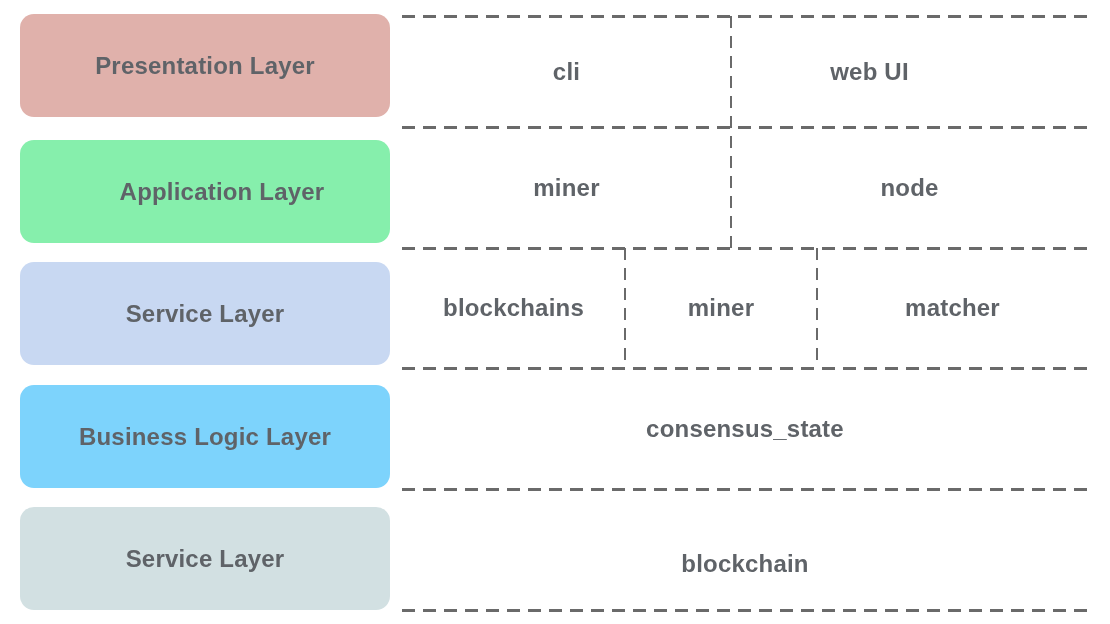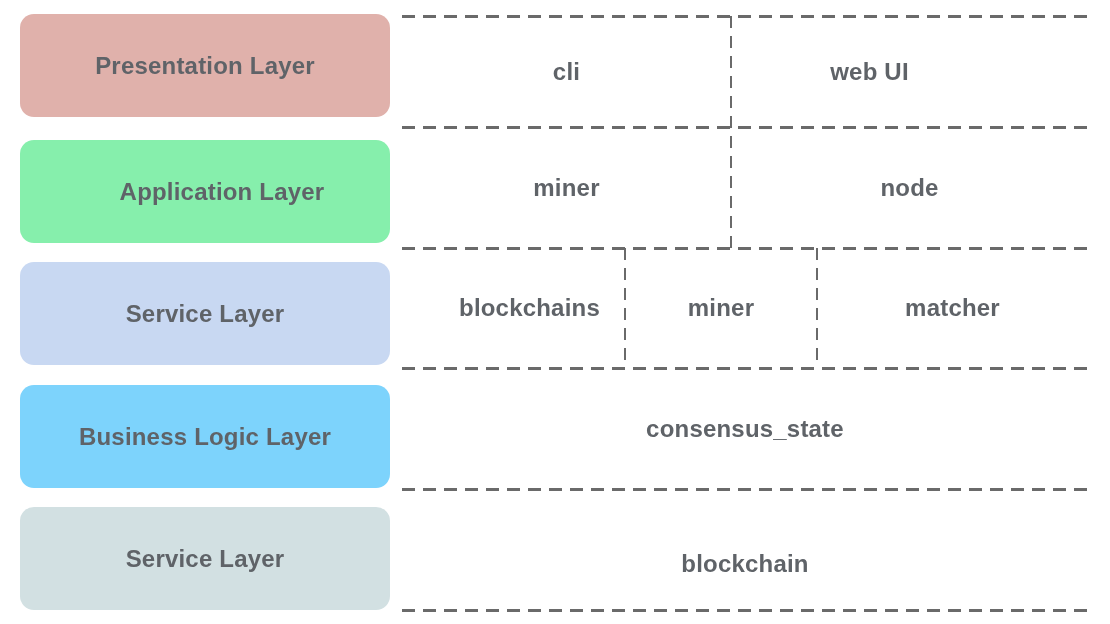--- a/index.html
+++ b/index.html
@@ -71,21 +71,21 @@
   .cell .cell-label {
     font-size: 24px;
     font-weight: bold;
     color: #5f6368;
     letter-spacing: 0.2px;
   }
   .pos-cell-cli        { left: 402px; top: 16px;  width: 329px; height: 111px; }
   .pos-cell-webui      { left: 691px; top: 16px;  width: 357px; height: 111px; }
   .pos-cell-client     { left: 402px; top: 127px; width: 329px; height: 121px; }
   .pos-cell-node       { left: 731px; top: 127px; width: 357px; height: 121px; }
-  .pos-cell-blockchains{ left: 418px; top: 248px; width: 223px; height: 120px; }
+  .pos-cell-blockchains{ left: 402px; top: 248px; width: 223px; height: 120px; }
   .pos-cell-miner      { left: 625px; top: 248px; width: 192px; height: 120px; }
   .pos-cell-matcher    { left: 817px; top: 248px; width: 271px; height: 120px; }
   .pos-cell-consensus  { left: 402px; top: 368px; width: 686px; height: 121px; text-align: right; }
   .pos-cell-blockchain { left: 402px; top: 503px; width: 686px; height: 121px; }
 </style>
 </head>
 <body>
 
 <div class="canvas">
 

